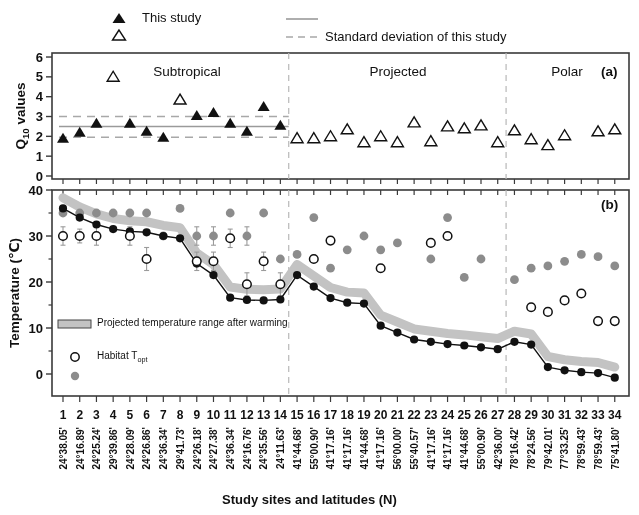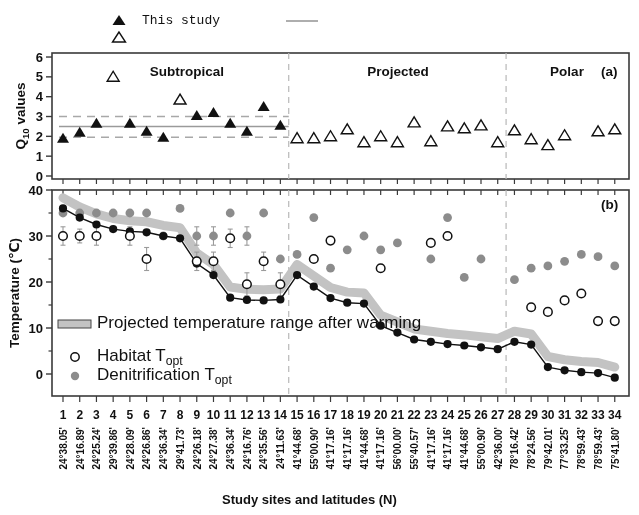--- a/index.html
+++ b/index.html
@@ -1,27 +1,27 @@
 <!DOCTYPE html>
 <html><head>
 <meta charset="utf-8">
 <style>
   html,body{margin:0;padding:0;background:#fff;}
   .fig{position:relative;width:639px;height:515px;background:#fff;overflow:hidden;
        font-family:"Liberation Sans","DejaVu Sans",sans-serif;color:#111;}
   .fig svg text{font-family:"Liberation Sans","DejaVu Sans",sans-serif;fill:#111;}
   .abs{position:absolute;}
-  .legrow{position:absolute;display:flex;align-items:flex-end;height:18px;font-size:13px;white-space:nowrap;font-family:Liberation Mono, monospace;}
+  .legrow{position:absolute;display:flex;align-items:flex-start;height:18px;font-size:13px;white-space:nowrap;}
   .legrow .mk{width:38px;height:16px;flex:0 0 38px;display:flex;align-items:center;justify-content:center;}
   .legrow .lbl{margin-left:4px;}
-  .blegrow{position:absolute;display:flex;align-items:center;height:16px;font-size:17px;white-space:nowrap;justify-content:center;}
+  .blegrow{position:absolute;display:flex;align-items:center;height:16px;font-size:10px;white-space:nowrap;justify-content:center;}
   .blegrow .mk{width:40px;height:16px;flex:0 0 40px;display:flex;align-items:center;justify-content:center;}
   .blegrow .lbl{margin-left:2px;}
   sub{font-size:0.72em;}
-  .region{position:absolute;transform:translateX(-50%);font-weight:bold;font-size:13.5px;white-space:nowrap;}
+  .region{position:absolute;transform:translateX(-50%);font-weight:normal;font-size:13.5px;white-space:nowrap;}
   .ptag{position:absolute;font-weight:bold;font-size:13.5px;}
   .vlabel{position:absolute;transform:rotate(-90deg);transform-origin:center;white-space:nowrap;
           font-weight:bold;font-size:13.5px;text-align:center;height:16px;line-height:16px;}
   .xtitle{position:absolute;font-weight:bold;font-size:13px;}
 </style>
 </head>
 <body>
 
 <div class="fig">
 
@@ -415,20 +415,28 @@
         </svg>
     </span>
   </div>
   <div class="legrow" style="left:283px;top:11px">
     <span class="mk">
       <svg width="36" height="14">
           <line x1="2" y1="7" x2="34" y2="7" stroke="#9a9a9a" stroke-width="1.6"></line>
         </svg>
     </span>
   </div>
+  <div class="legrow" style="left:283px;top:29px">
+    <span class="mk">
+      <svg width="36" height="14">
+          <line x1="2" y1="7" x2="34" y2="7" stroke="#a8a8a8" stroke-width="1.6" stroke-dasharray="7,5"></line>
+        </svg>
+    </span>
+    <span class="lbl">Standard deviation of this study</span>
+  </div>
 
   <div class="region" style="left:187px;top:64px">Subtropical</div>
   <div class="region" style="left:398px;top:64px">Projected</div>
   <div class="region" style="left:567px;top:64px">Polar</div>
   <div class="ptag" style="left:601px;top:64px">(a)</div>
   <div class="ptag" style="left:601px;top:197px">(b)</div>
 
   <div class="vlabel" style="left:-39px;top:108px;width:120px"><span>Q</span><sub>10</sub><span> values</span></div>
   <div class="vlabel" style="left:-65px;top:285px;width:160px">Temperature (℃)</div>
 
@@ -449,16 +457,15 @@
         </svg>
     </span>
     <span class="lbl"><span>Habitat T</span><sub>opt</sub></span>
   </div>
   <div class="blegrow" style="left:55px;top:368px">
     <span class="mk">
       <svg width="36" height="14">
           <circle cx="18" cy="7" r="4.2" fill="#8c8c8c"></circle>
         </svg>
     </span>
-    <span class="lbl"><span>Denitrification T</span><sub>opt</sub></span>
   </div>
 
 </div>
 
 </body></html>

